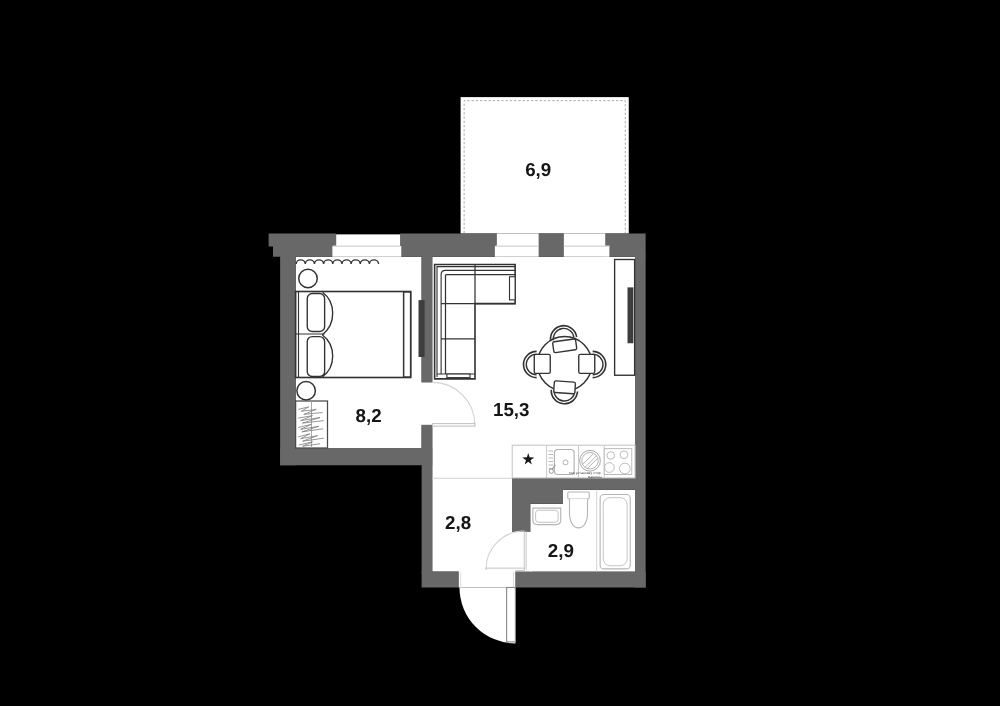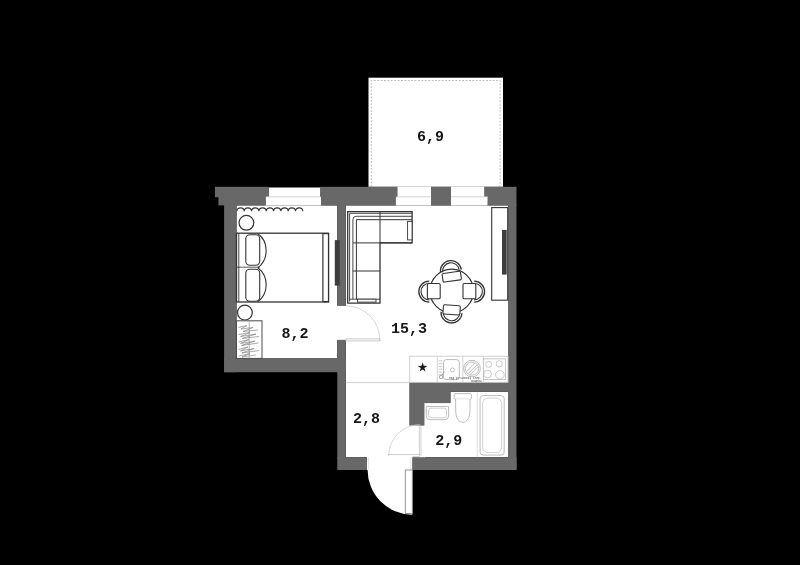--- a/index.html
+++ b/index.html
@@ -1,16 +1,16 @@
 <!DOCTYPE html>
 <html><head>
 <meta charset="utf-8">
 <style>
 html,body{margin:0;padding:0;background:#000;}
-#plan{width:800px;height:565px;position:relative;font-family:Liberation Mono, monospace;filter:grayscale(1);}
+#plan{width:800px;height:565px;position:relative;font-family:Liberation Sans, sans-serif;filter:grayscale(1);}
 </style>
 </head>
 <body>
 <div id="plan">
 <svg width="800" height="565" viewBox="0 0 800 565">
 
 <rect x="0" y="0" width="800" height="565" fill="#000000"></rect>
 
 <g>
 <rect x="368.5" y="77.7" width="134.5" height="109.1" fill="#ffffff"></rect>

